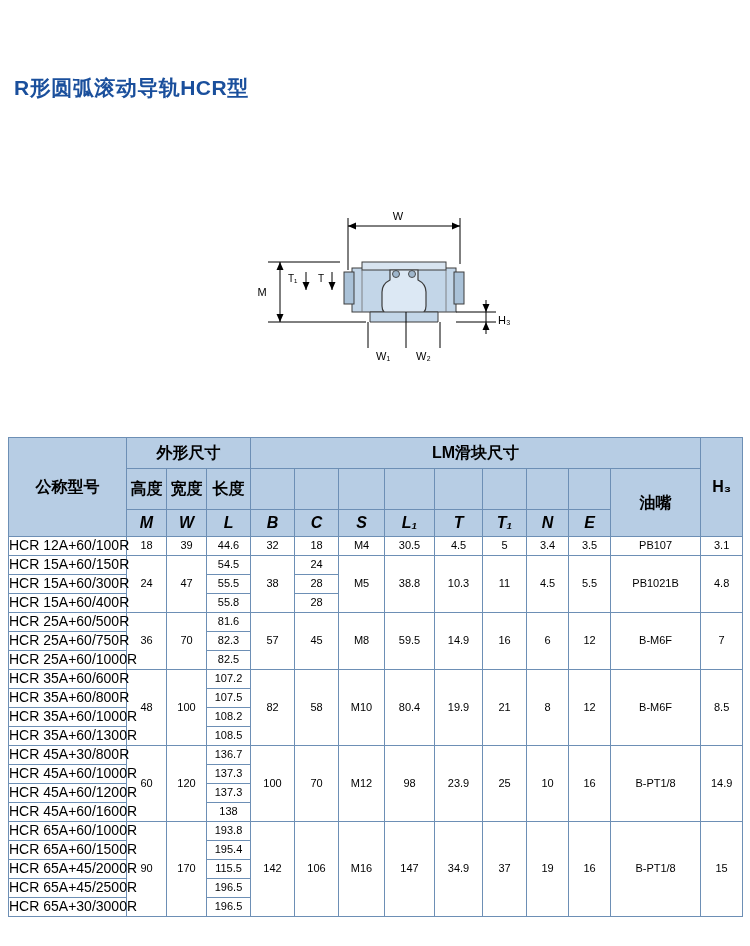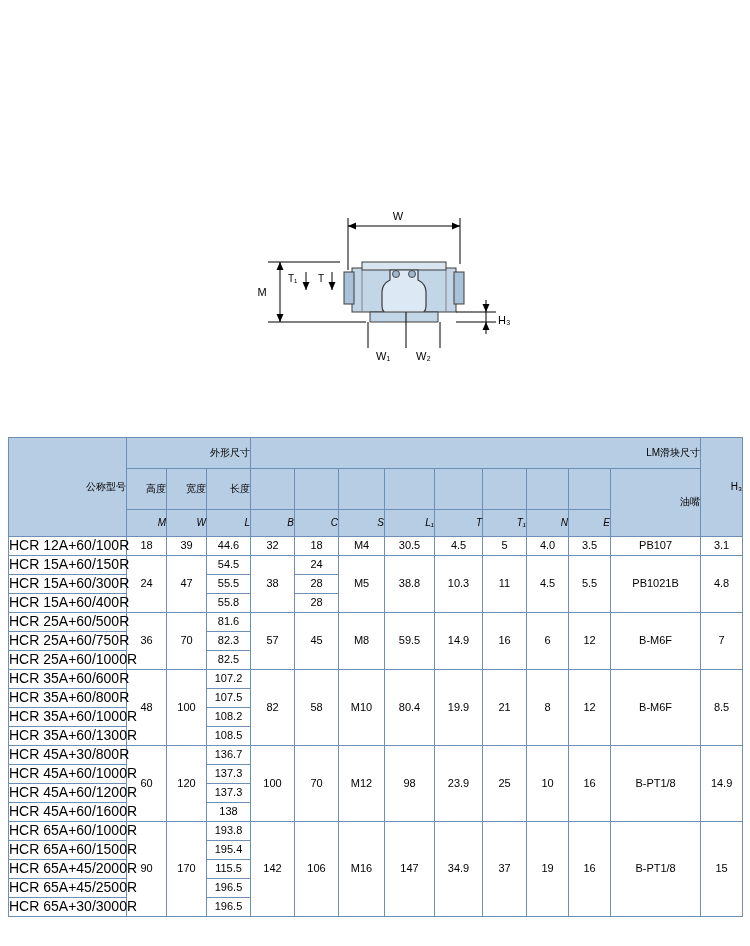--- a/index.html
+++ b/index.html
@@ -54,24 +54,23 @@
   }
   table.spec th, table.spec td {
     border: 1px solid #6d8fb5;
     text-align: center;
     vertical-align: middle;
     padding: 0;
     line-height: 1.25;
   }
   table.spec thead th {
     background: #b7cde4;
-    font-weight: normal;
+    font-weight: bold;
     color: #000;
-    font-size: 10px;
-    text-align: right;
+    font-size: 16px;
   }
   .hdr-group { height: 30px; }
   .hdr-name  { height: 96px; font-size: 12px; margin-left: 44px; }
   .hdr-cn    { height: 40px; font-size: 12px; }
   .hdr-sym   { height: 26px; font-size: 11px; font-style: italic; }
   .hdr-tall  { font-size: 12px; }
 
   td.model {
     text-align: left;
     padding-left: 6px;
@@ -86,20 +85,21 @@
     font-size: 11px;
     height: 18px;
     margin-left: 8px;
   }
 </style>
 </head>
 <body>
 
 <div class="page">
 
+  <div class="title">R形圆弧滚动导轨HCR型</div>
 
   <div class="diagram">
     <svg width="280" height="185" viewBox="0 0 280 185">
 
       <g stroke="#000" stroke-width="1" fill="none">
         <line x1="108" y1="18" x2="108" y2="70"></line>
         <line x1="220" y1="18" x2="220" y2="64"></line>
         <line x1="108" y1="26" x2="220" y2="26"></line>
       </g>
       <polygon points="108,26 116,22.5 116,29.5" fill="#000"></polygon>
@@ -221,21 +221,21 @@
             <td class="model">HCR 12A+60/100R</td>
             <td class="val" rowspan="1">18</td>
             <td class="val" rowspan="1">39</td>
             <td class="sub">44.6</td>
             <td class="val" rowspan="1">32</td>
             <td class="val" rowspan="1">18</td>
             <td class="val" rowspan="1">M4</td>
             <td class="val" rowspan="1">30.5</td>
             <td class="val" rowspan="1">4.5</td>
             <td class="val" rowspan="1">5</td>
-            <td class="val" rowspan="1">4.0</td>
+            <td class="val" rowspan="1">3.4</td>
             <td class="val" rowspan="1">3.5</td>
             <td class="val" rowspan="1">PB107</td>
             <td class="val" rowspan="1">3.1</td>
           </tr>
           <tr>
             <td class="model">HCR 15A+60/150R</td>
             <td class="val" rowspan="3">24</td>
             <td class="val" rowspan="3">47</td>
             <td class="sub">54.5</td>
             <td class="val" rowspan="3">38</td>

